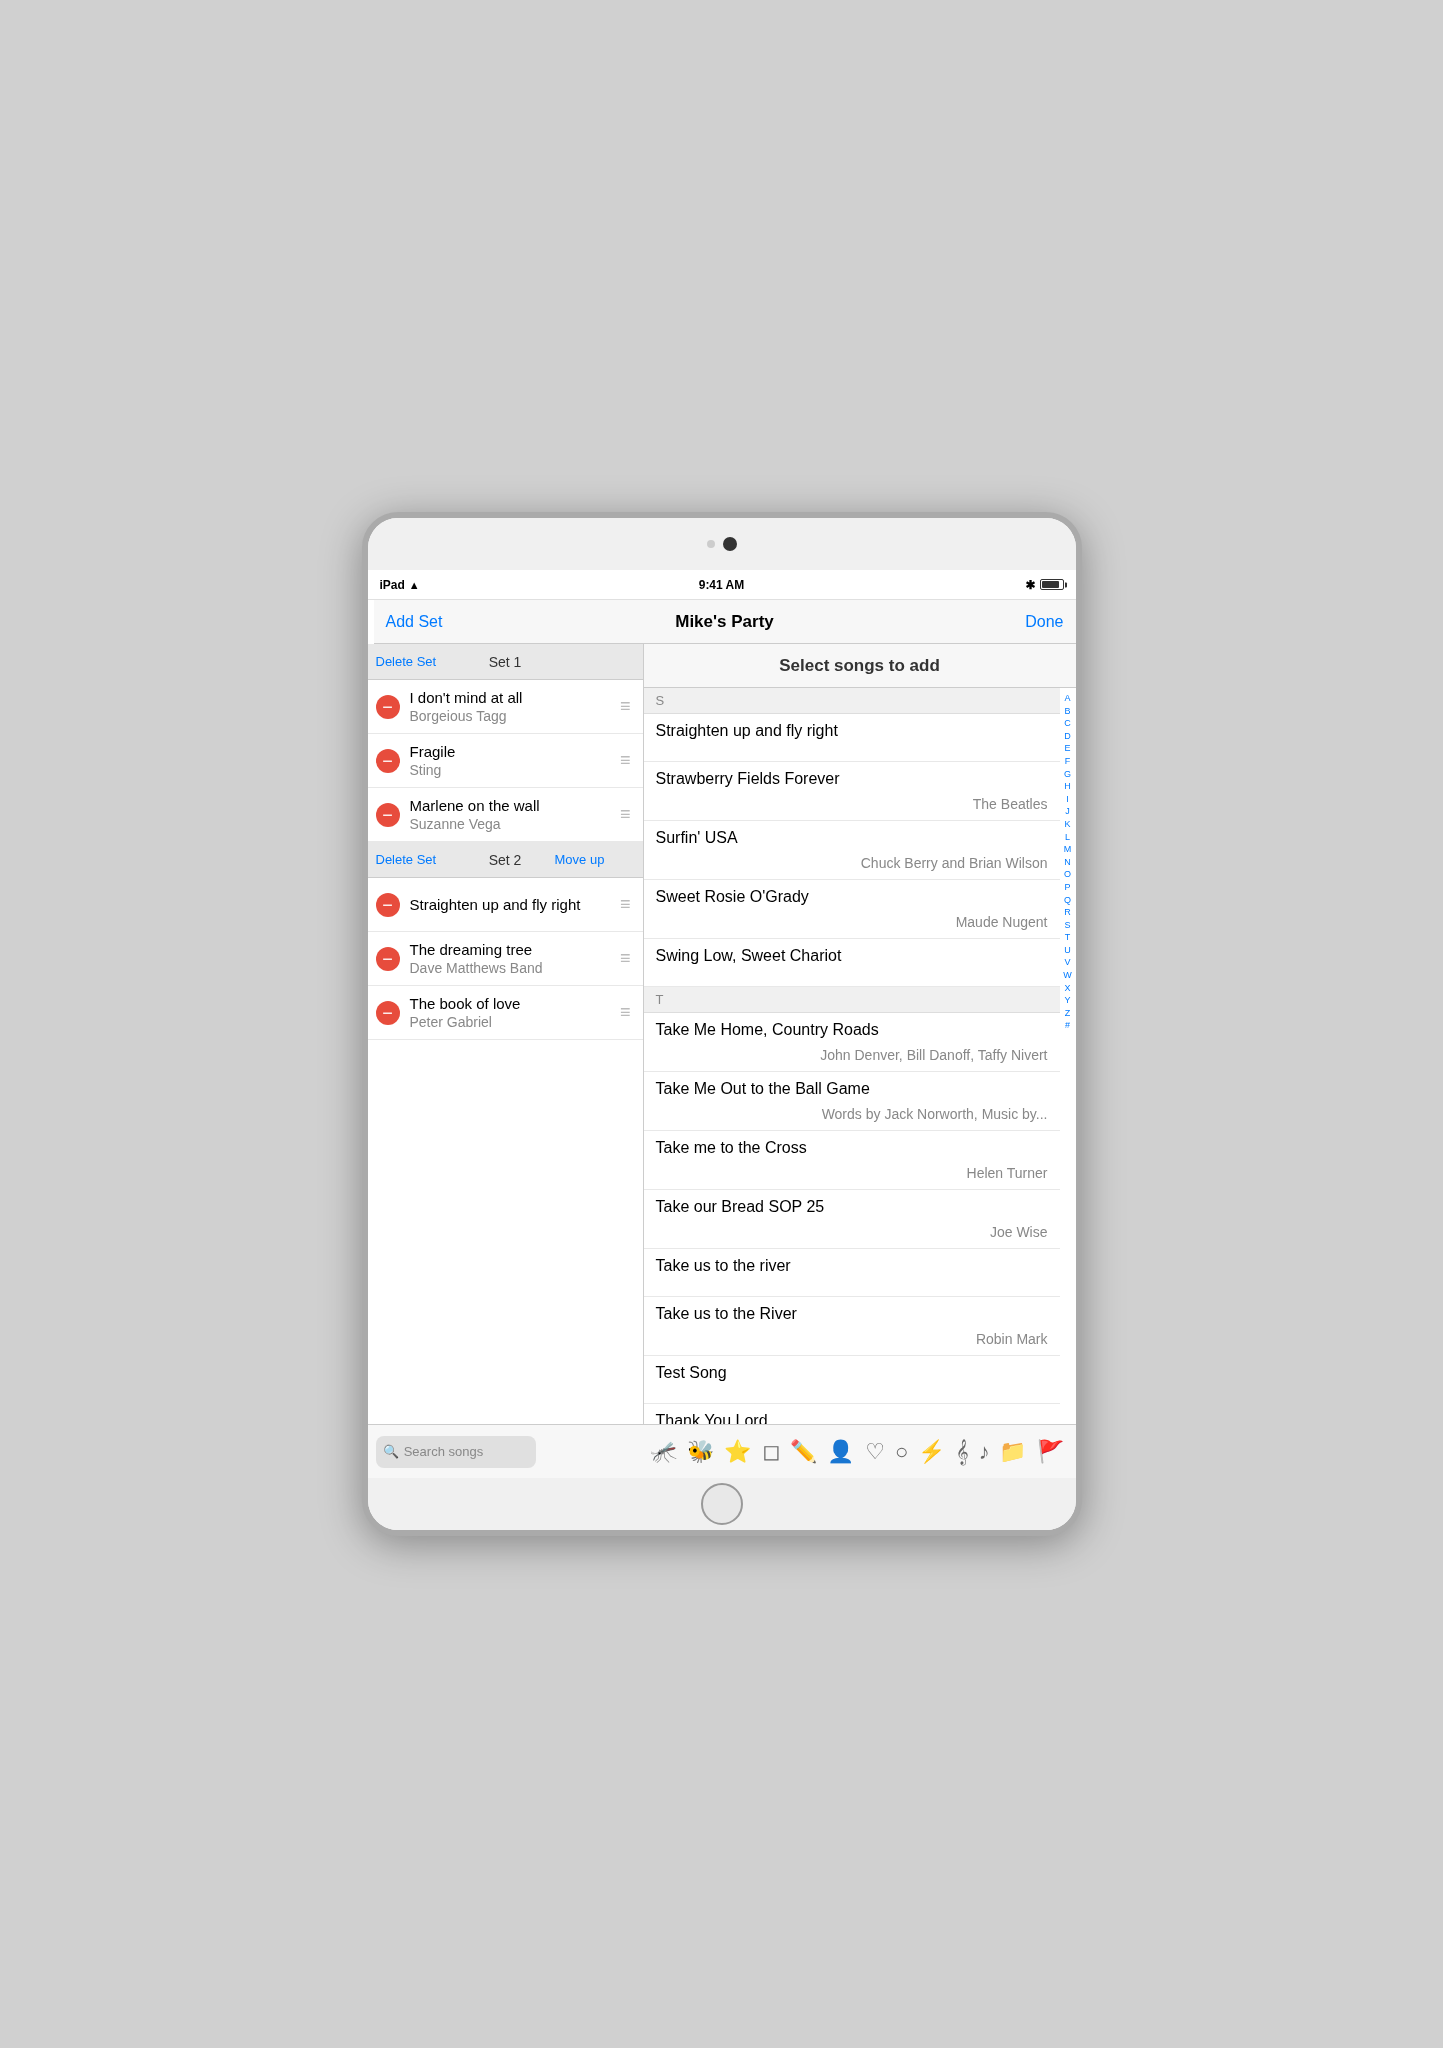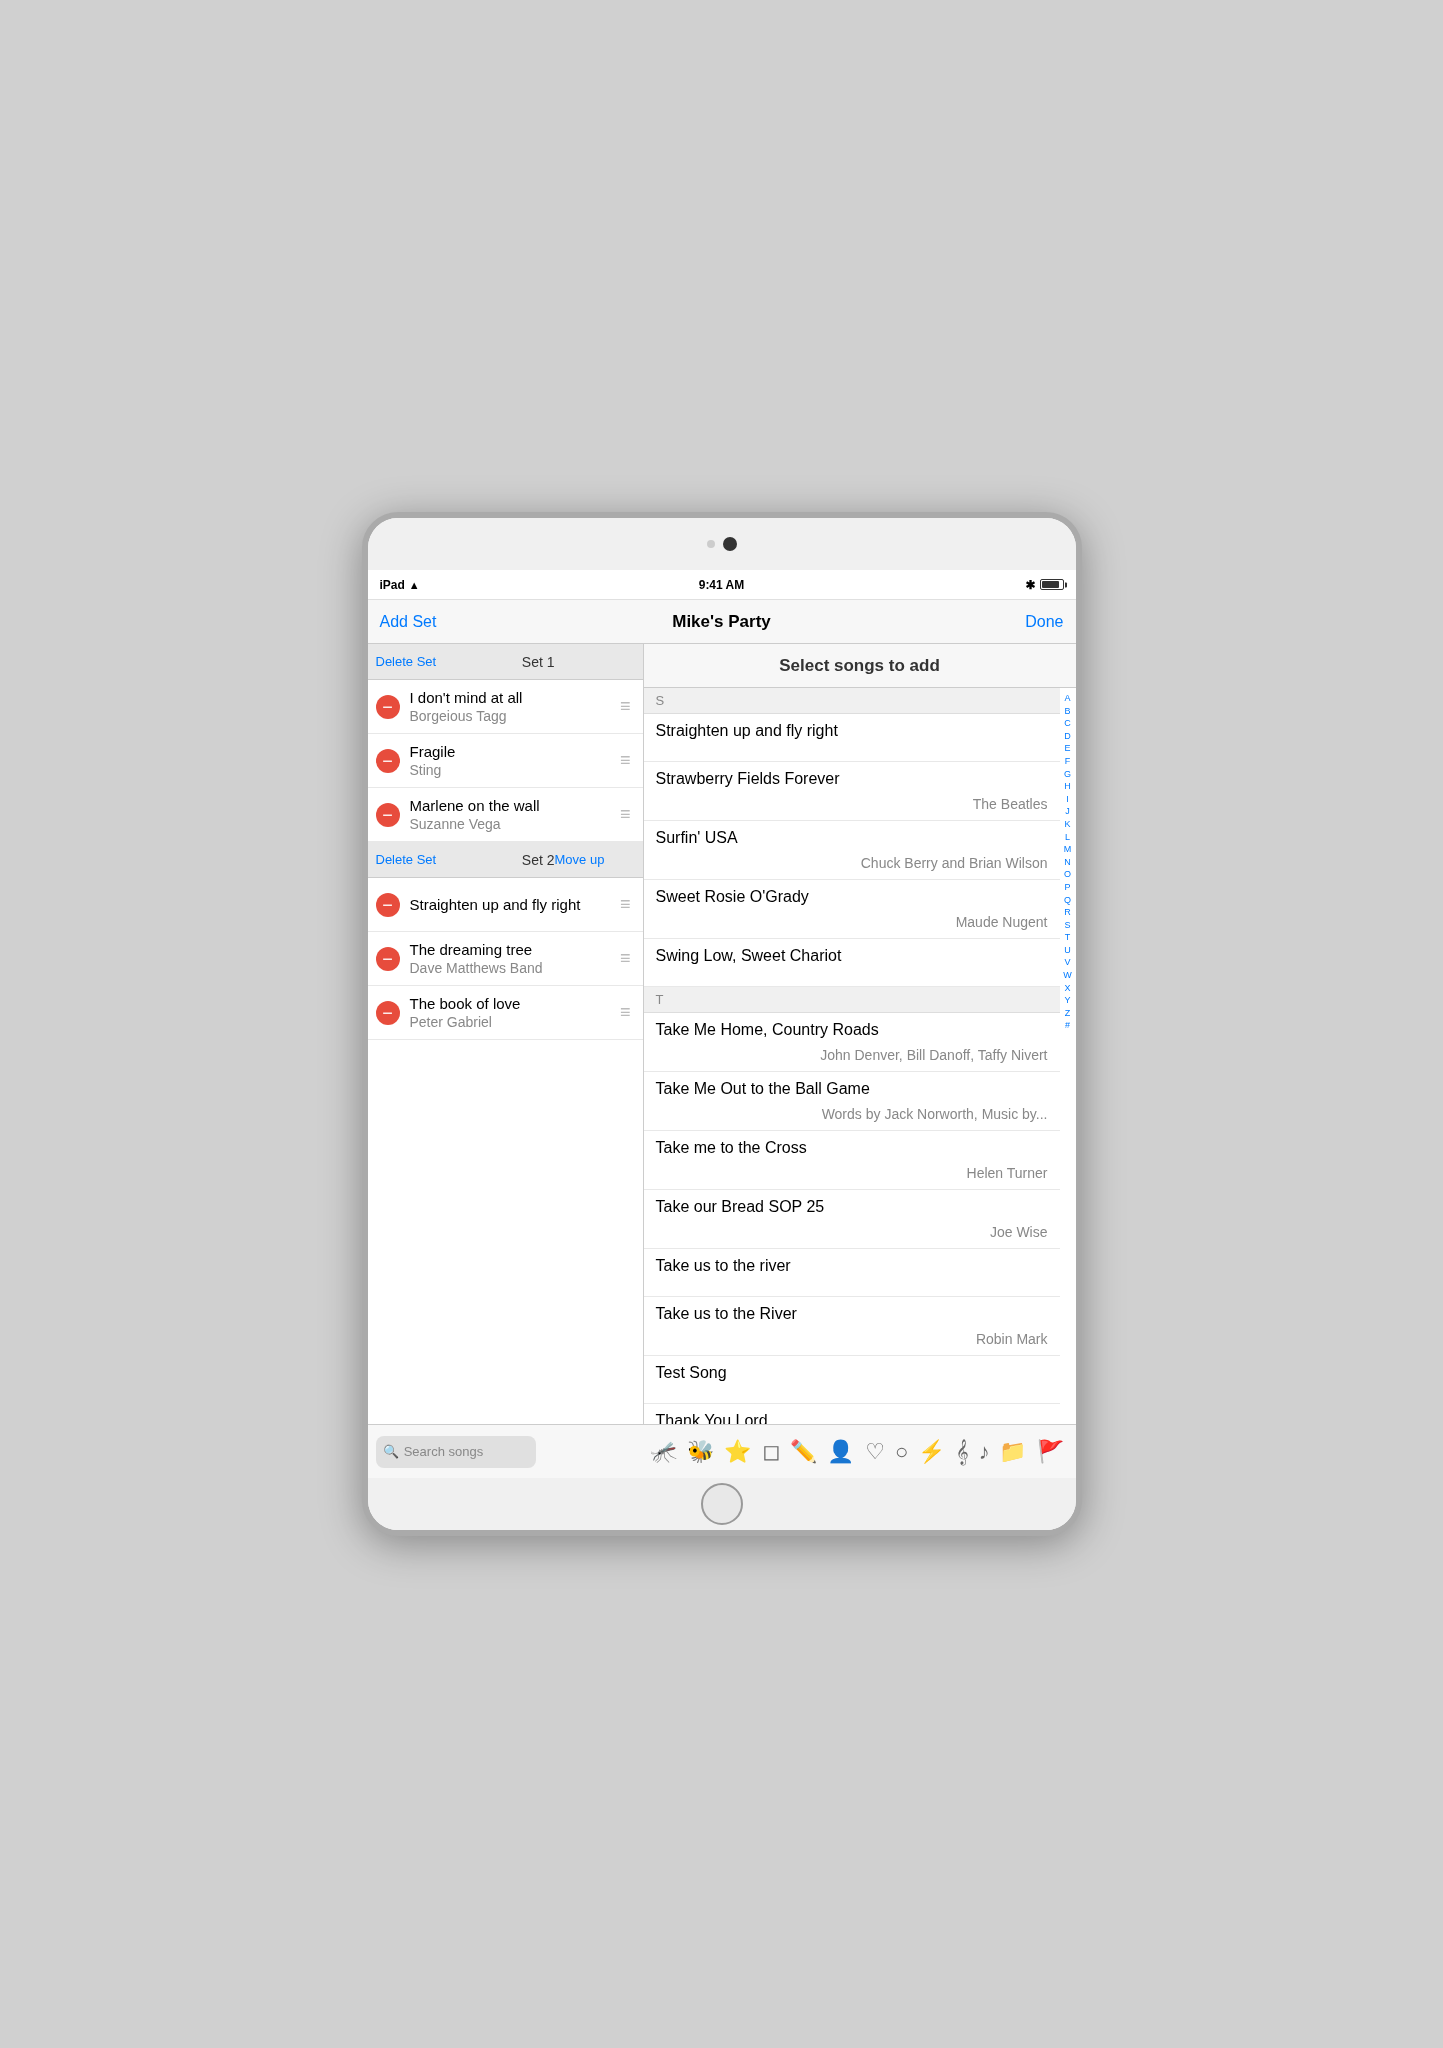--- a/index.html
+++ b/index.html
@@ -118,20 +118,21 @@
     }
 
     
     .nav-bar {
       height: 44px;
       background: #f7f7f7;
       border-bottom: 1px solid #ccc;
       display: flex;
       align-items: center;
       padding: 0 8px;
+      margin-left: 6px;
     }
 
     .nav-left { width: 100px; }
     .nav-center { flex: 1; text-align: center; font-size: 17px; font-weight: 700; }
     .nav-right { width: 100px; text-align: right; }
 
     .nav-btn {
       color: #007aff;
       font-size: 16px;
       background: none;
@@ -167,21 +168,21 @@
 
     .set-header-delete {
       color: #007aff;
       font-size: 13px;
       cursor: pointer;
       width: 80px;
     }
 
     .set-header-title {
       flex: 1;
-      text-align: right;
+      text-align: center;
       font-size: 14px;
       font-weight: 500;
       color: #333;
     }
 
     .set-header-action {
       color: #007aff;
       font-size: 13px;
       cursor: pointer;
       width: 80px;

